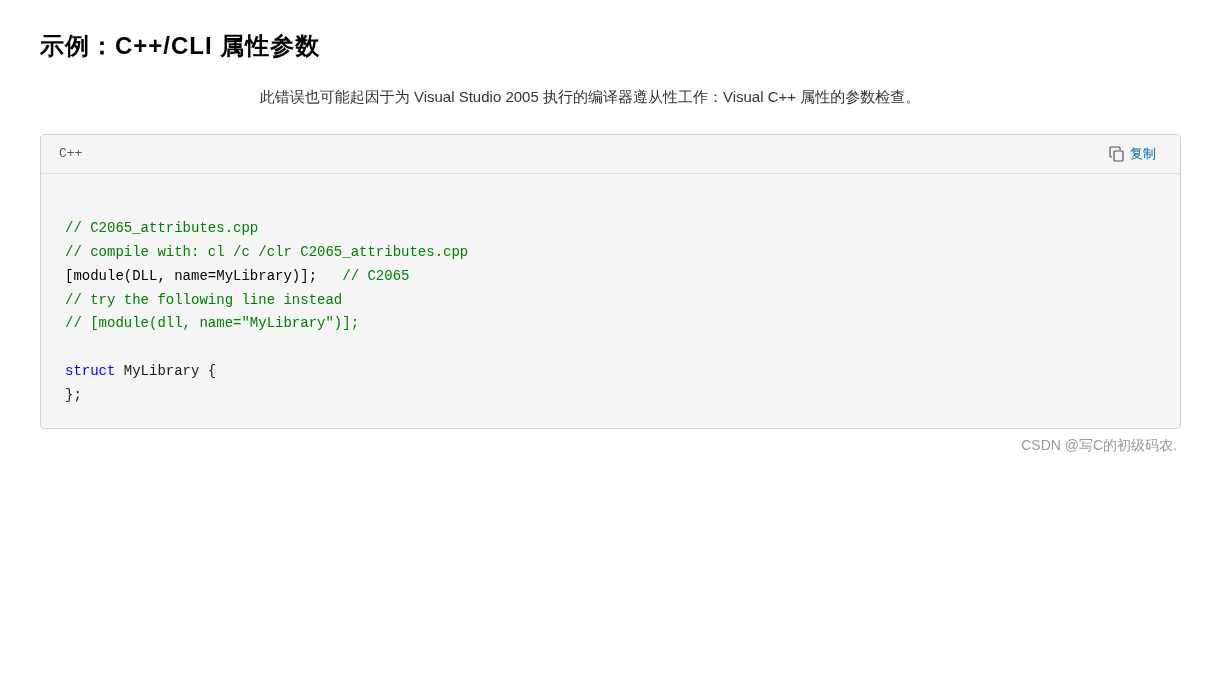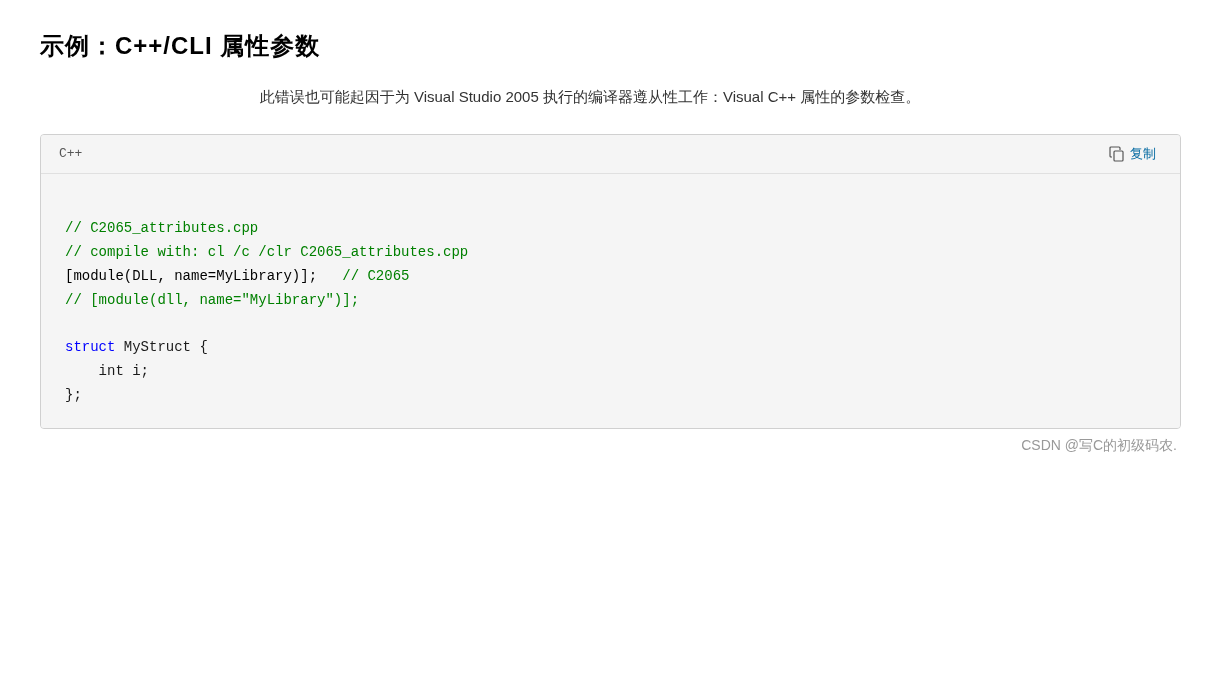--- a/index.html
+++ b/index.html
@@ -132,21 +132,21 @@
       </svg>
       <span>复制</span>
     </button>
   </div>
 
   <div class="code-content">
     <span class="code-empty"></span>
     <span class="code-line code-comment">// C2065_attributes.cpp</span>
     <span class="code-line code-comment">// compile with: cl /c /clr C2065_attributes.cpp</span>
     <span class="code-line"><span class="code-bracket">[module(DLL, name=MyLibrary)];</span><span class="code-comment">   // C2065</span></span>
+    <span class="code-line code-comment">// try the following line instead</span>
     <span class="code-line code-comment">// [module(dll, name="MyLibrary")];</span>
     <span class="code-empty"></span>
-    <span class="code-line"><span class="code-keyword">struct </span><span class="code-normal">MyStruct {</span></span>
-    <span class="code-line code-normal">    int i;</span>
+    <span class="code-line"><span class="code-keyword">struct </span><span class="code-normal">MyLibrary {</span></span>
     <span class="code-line code-normal">};</span>
   </div>
 </div>
 
 <div class="watermark">CSDN @写C的初级码农.</div>
 
 </body></html>

